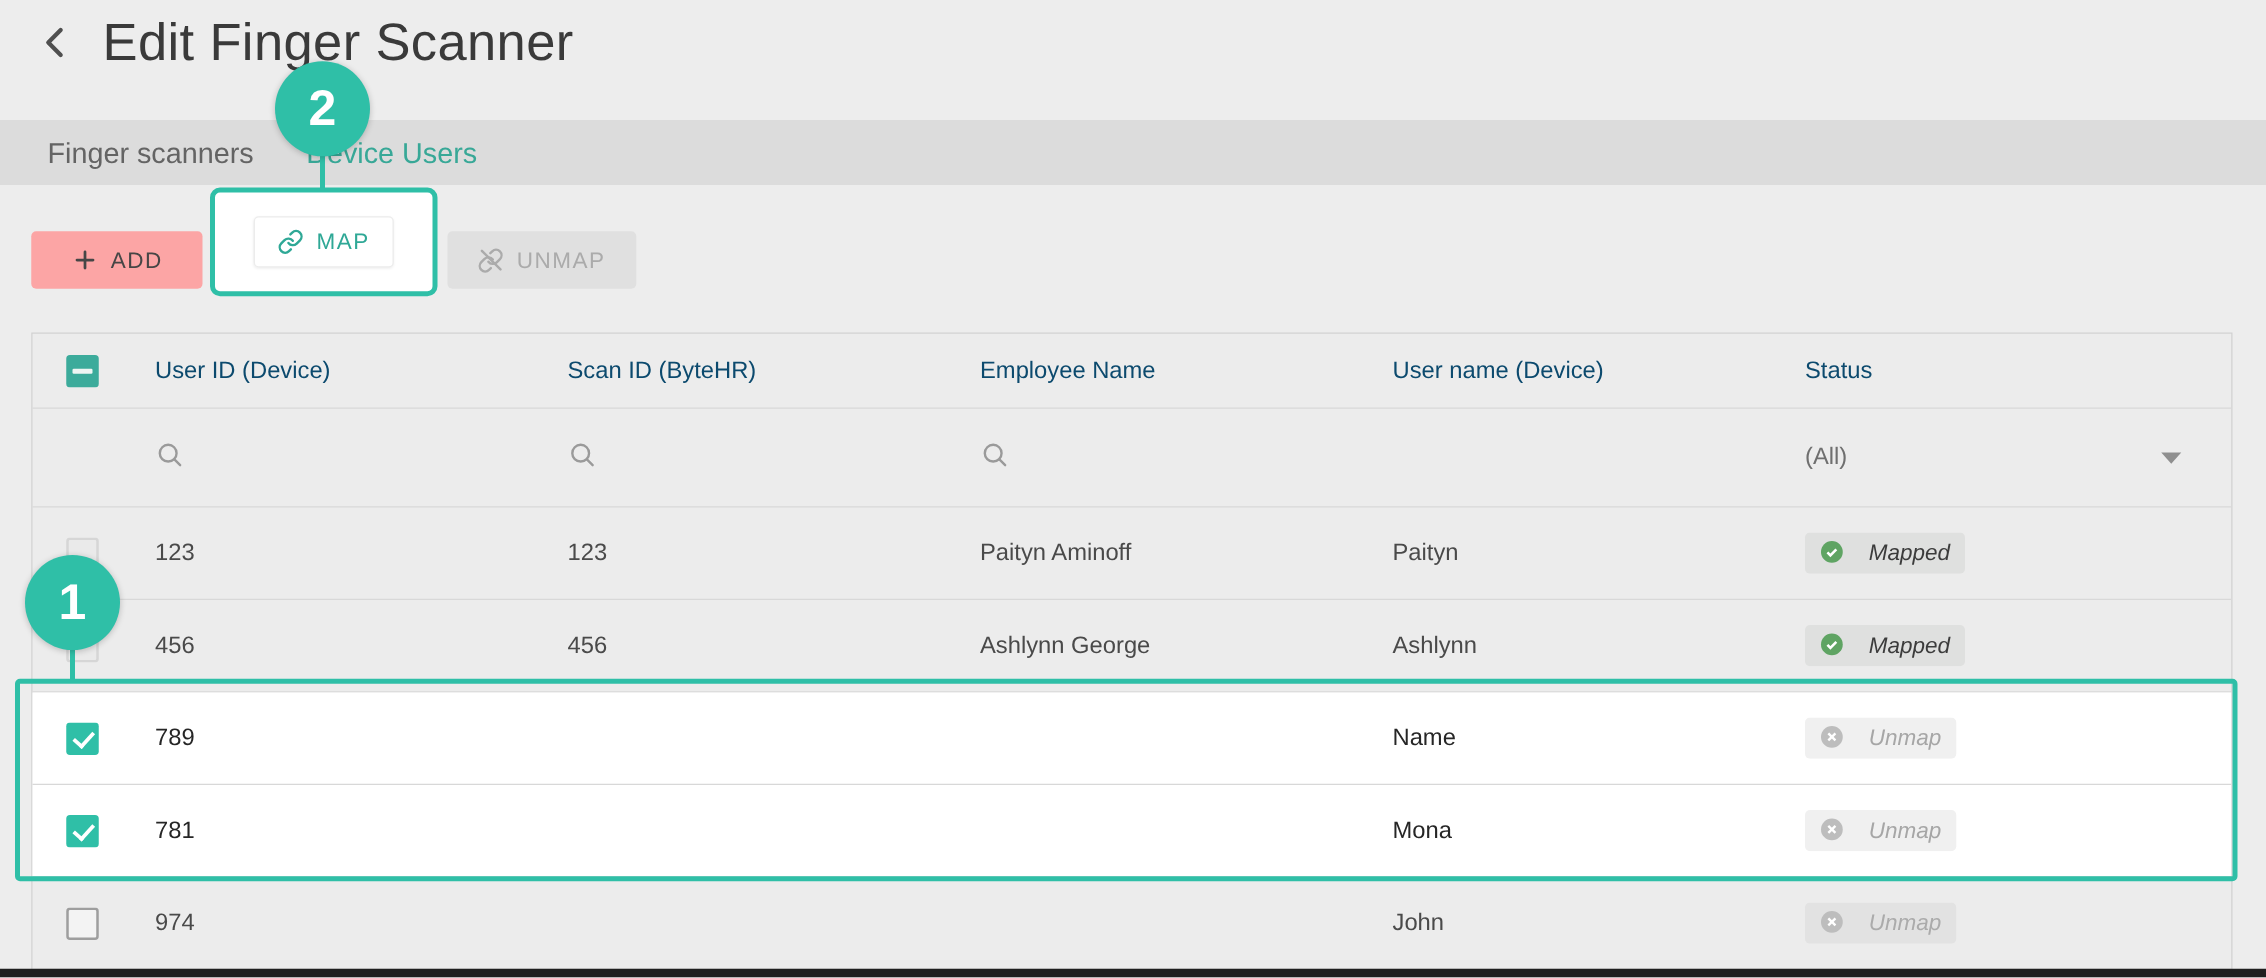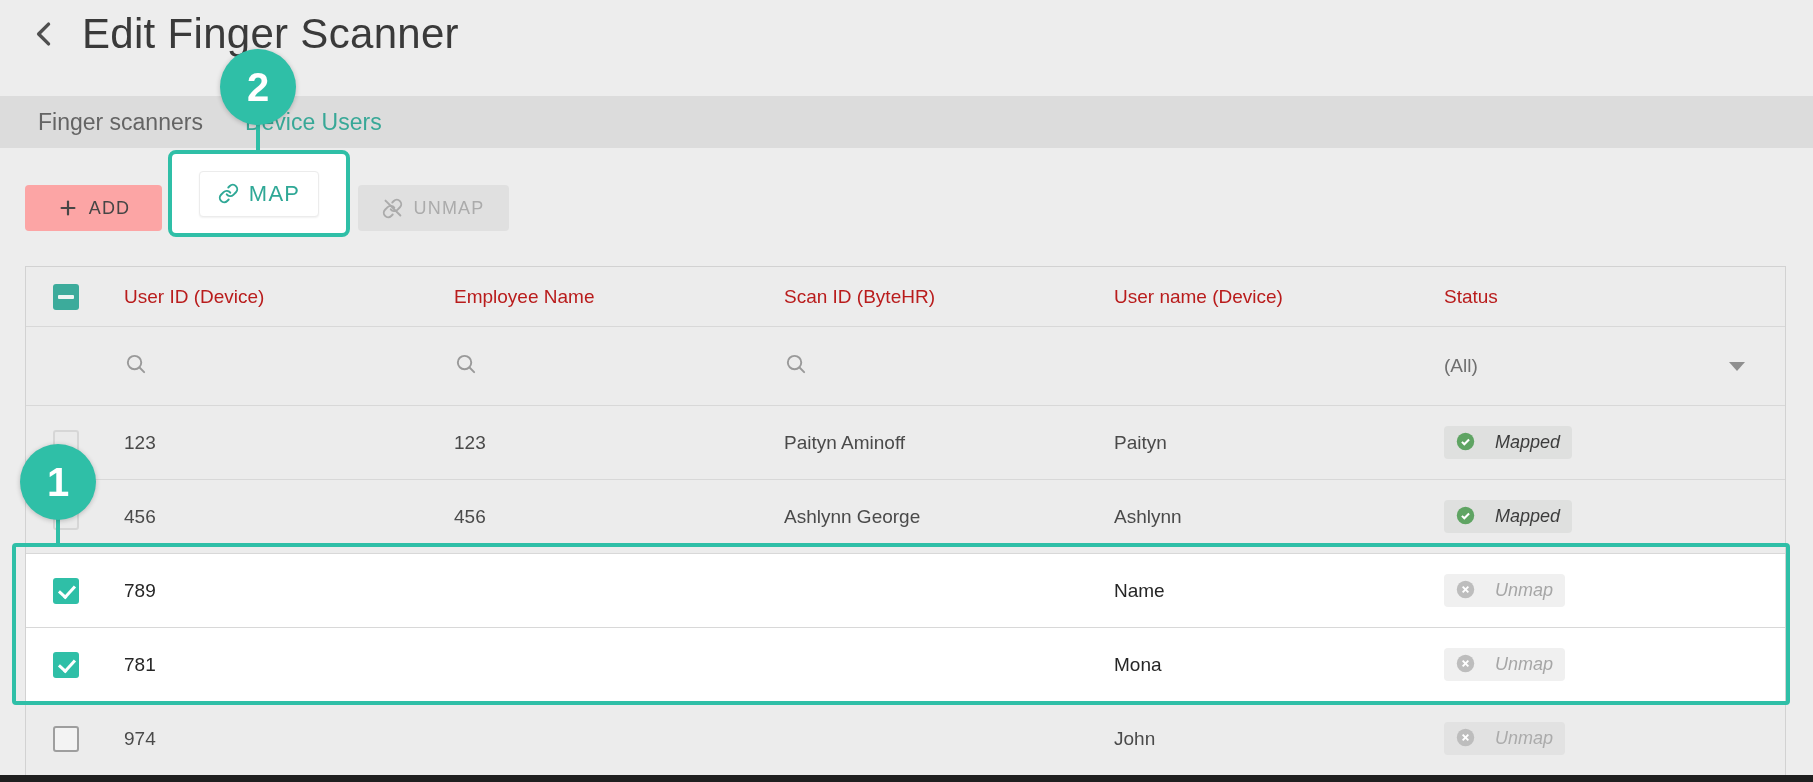--- a/index.html
+++ b/index.html
@@ -27,30 +27,30 @@
     justify-content: center; gap: 10px; font-size: 18px; font-weight: 500; letter-spacing: 1.2px;
     cursor: pointer; font-family: inherit; z-index: 2; }
   .btn-add { left: 25px; top: 185px; width: 137px; height: 46px; background: #fca5a5; color: #464646; }
   .btn-unmap { left: 358px; top: 185px; width: 151px; height: 46px; background: #e0e0e0; color: #ababab; }
 
   
   .map-highlight { position: absolute; left: 168px; top: 150px; width: 182px; height: 87px; background: #ffffff;
     border: 4px solid #2fbfa7; border-radius: 8px; display: flex; align-items: center; justify-content: center;
     box-sizing: border-box; z-index: 12; }
   .btn-map { border: 1px solid #ececec; background: #ffffff; border-radius: 4px; padding: 9px 18px;
-    display: flex; align-items: center; gap: 10px; font-size: 22px; font-weight: 500; letter-spacing: 1.2px;
+    display: flex; align-items: center; gap: 10px; font-size: 18px; font-weight: 500; letter-spacing: 1.2px;
     color: #2fa896; cursor: pointer; font-family: inherit; box-shadow: 0 1px 2px rgba(0,0,0,0.06); }
 
   
   .table { position: absolute; left: 25px; top: 266px; width: 1761px; background: #ececec;
     border: 1px solid #d2d2d2; box-sizing: border-box; z-index: 2; }
   .t-row { display: grid; grid-template-columns: 80px 330px 330px 330px 330px 1fr;
     align-items: center; border-bottom: 1px solid #d8d8d8; height: 74px; box-sizing: border-box; }
   .t-row.header { height: 60px; }
-  .t-row.header .cell { color: #b91c1c; }
+  .t-row.header .cell { color: #0c4a6e; }
   .t-row.filter { height: 79px; }
   .t-row.bright { background: #ffffff; }
   .t-row.bright .cell { color: #262626; }
   .cell { padding-left: 18px; font-size: 19px; color: #4a4a4a; white-space: nowrap; overflow: hidden; }
   .cell.cb { padding-left: 0; display: flex; justify-content: center; align-items: center; }
 
   
   .checkbox { width: 26px; height: 26px; border-radius: 3px; position: relative; display: inline-block; box-sizing: border-box; }
   .checkbox.indeterminate { background: #3cab9b; }
   .checkbox.indeterminate::after { content: ""; position: absolute; left: 5px; right: 5px; top: 11px; height: 4px;
@@ -137,22 +137,22 @@
     <span>UNMAP</span>
   </button>
 
   <div class="table">
 
     <div class="t-row header">
       <div class="cell cb">
         <span class="checkbox indeterminate"></span>
       </div>
       <div class="cell">User ID (Device)</div>
+      <div class="cell">Scan ID (ByteHR)</div>
       <div class="cell">Employee Name</div>
-      <div class="cell">Scan ID (ByteHR)</div>
       <div class="cell">User name (Device)</div>
       <div class="cell">Status</div>
     </div>
 
     <div class="t-row filter">
       <div class="cell cb"></div>
       <div class="cell">
         <svg width="23" height="23" viewBox="0 0 24 24" fill="none" stroke="#9a9a9a" stroke-width="2" stroke-linecap="round">
           <circle cx="11" cy="11" r="7"></circle>
             <line x1="16.2" y1="16.2" x2="21" y2="21"></line>

